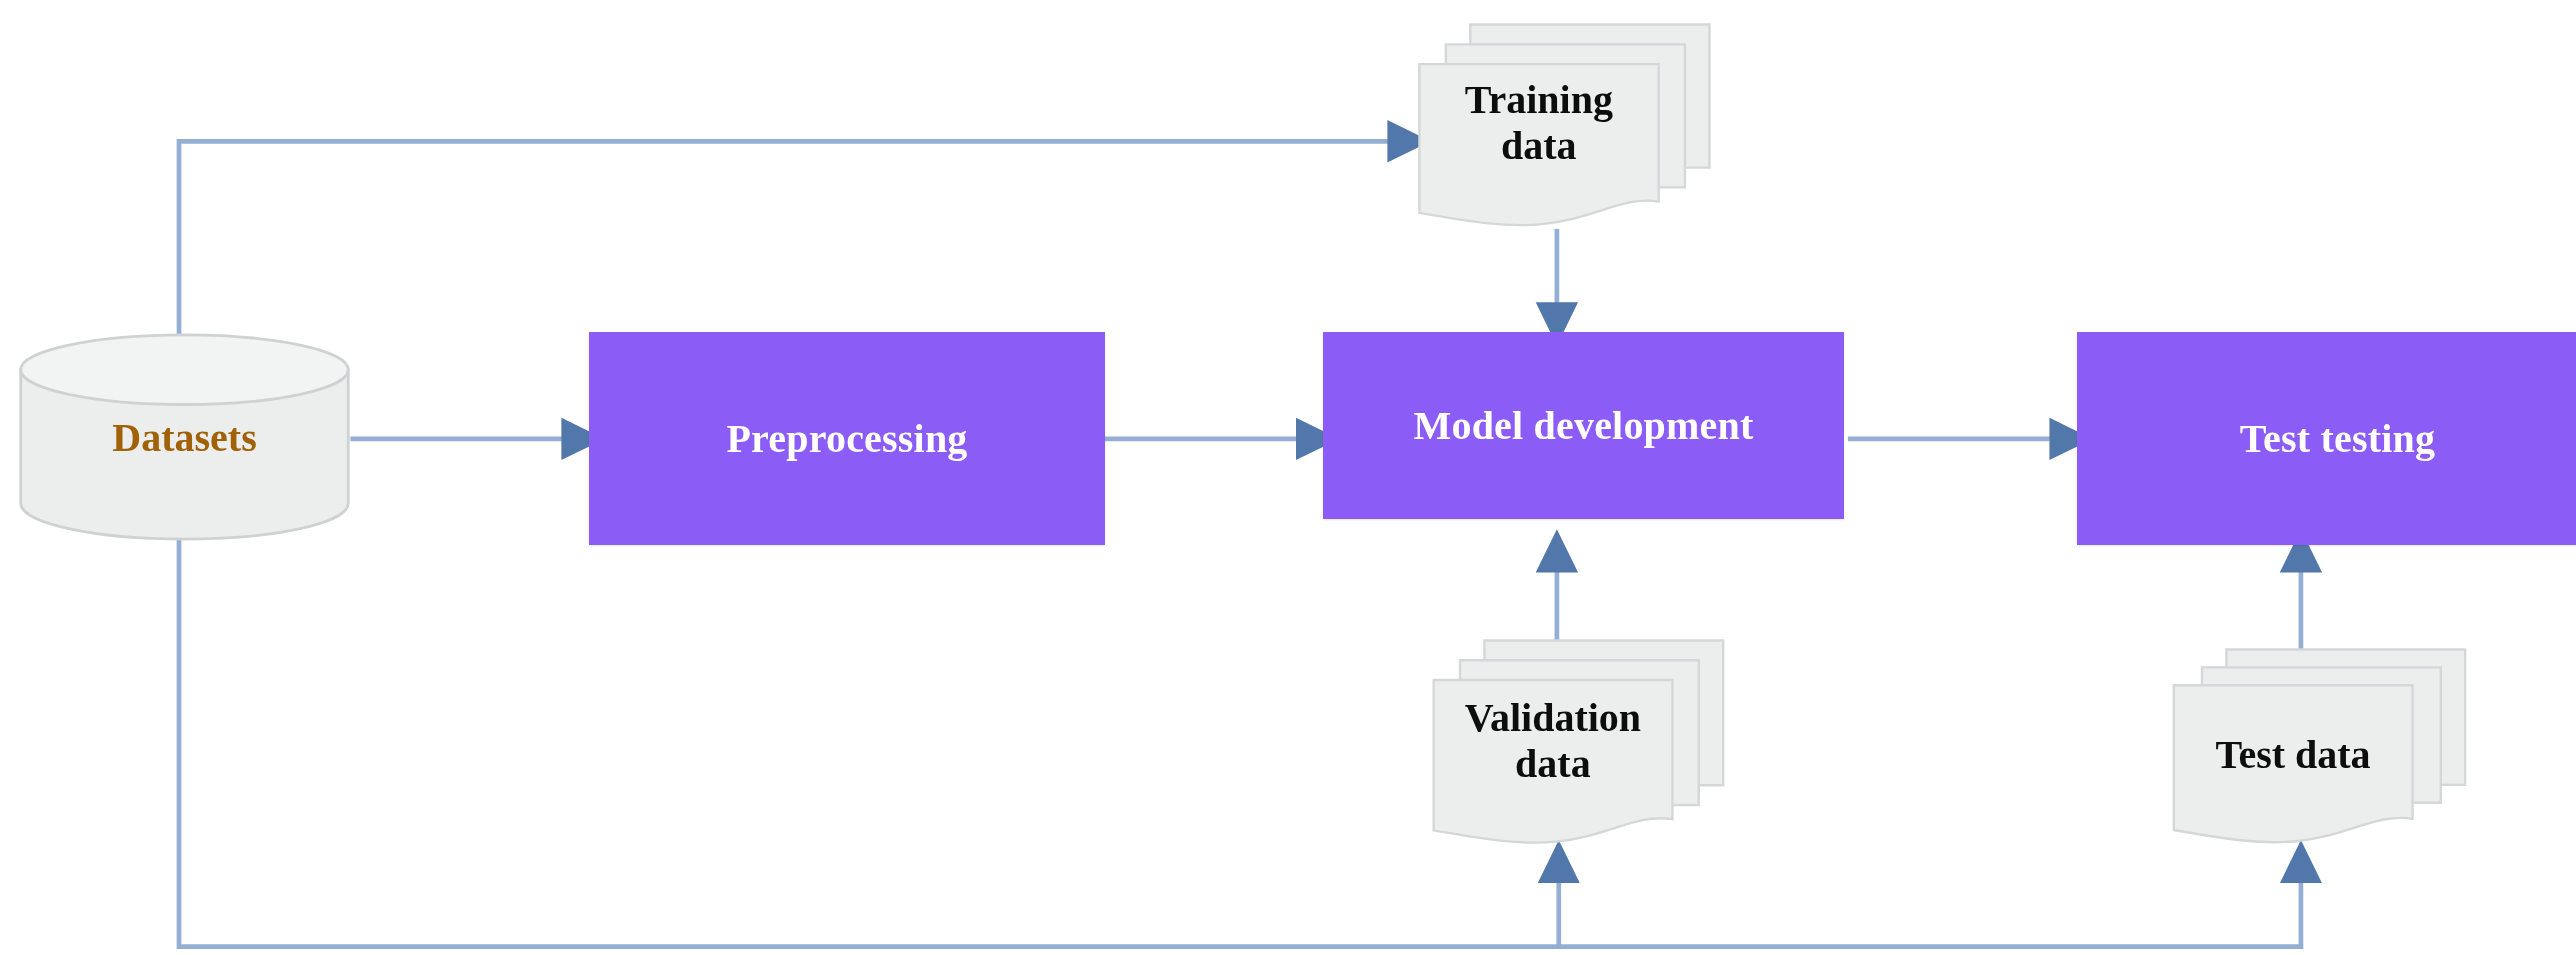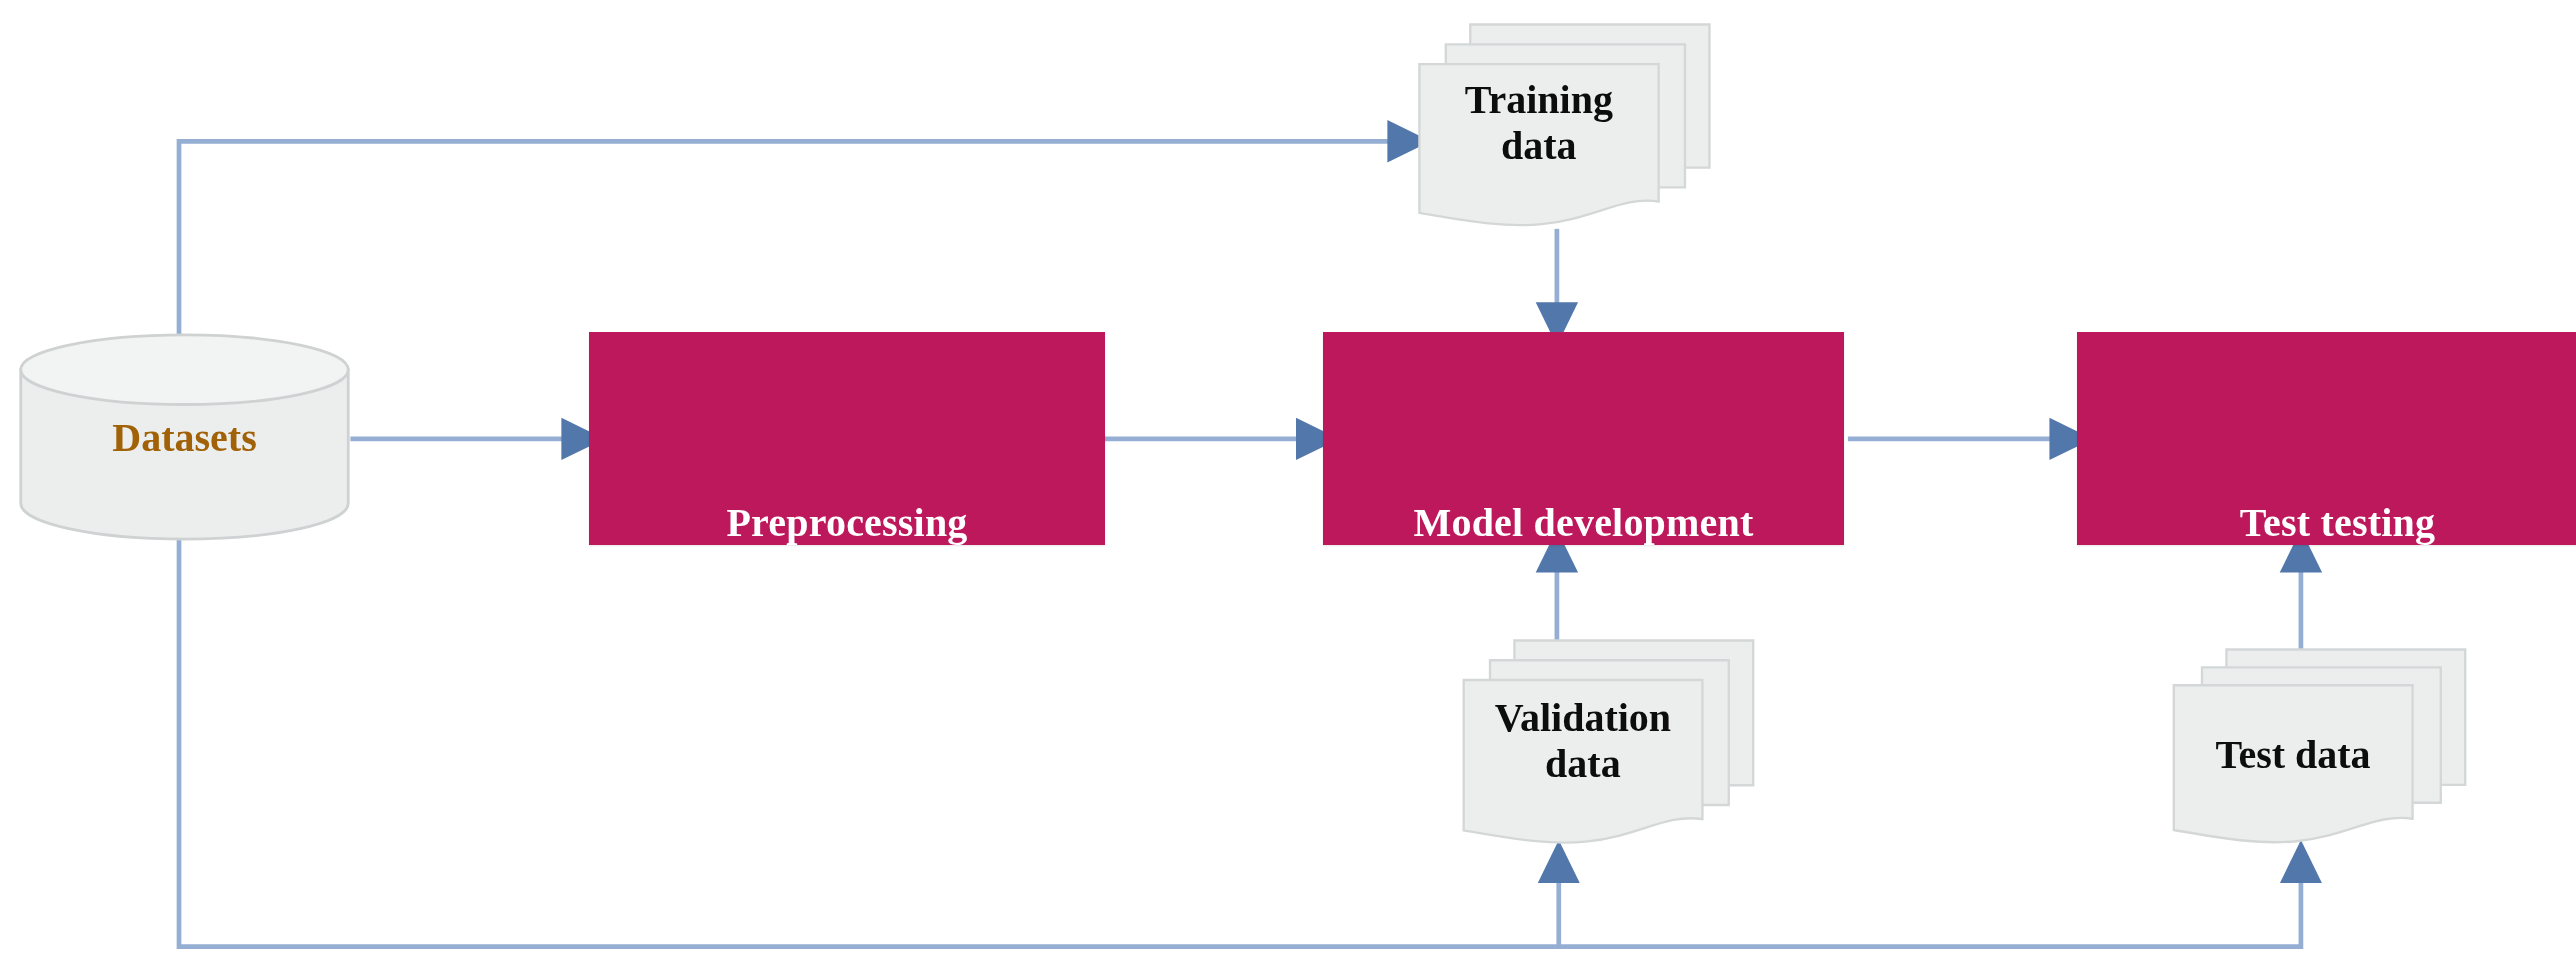--- a/index.html
+++ b/index.html
@@ -22,23 +22,23 @@
     left: 0;
     top: 0;
     width: 2576px;
     height: 955px;
     pointer-events: none;
   }
 
   
   .proc-box {
     position: absolute;
-    background: #be185d;
+    background: #8b5cf6;
     display: flex;
-    align-items: flex-end;
+    align-items: center;
     justify-content: center;
     box-shadow: 0 0.9px 1.9px rgba(0,0,0,0.10);
   }
   .proc-label {
     color: #ffffff;
     font-weight: bold;
     font-size: 40px;
     letter-spacing: 0.2px;
     text-align: center;
     line-height: 1.1;
@@ -123,21 +123,21 @@
       <path d="M4,40 L4,182 A174,38 0 0 0 352,182 L352,40 Z" fill="#eceeee" stroke="#cfd2d2" stroke-width="3"></path>
       <ellipse cx="178" cy="40" rx="174" ry="37" fill="#f2f3f3" stroke="#cfd2d2" stroke-width="3"></ellipse>
     </svg>
     <div class="cyl-label">Datasets</div>
   </div>
 
   <div class="proc-box" style="left:589px; top:332px; width:516px; height:213px;">
     <span class="proc-label">Preprocessing</span>
   </div>
 
-  <div class="proc-box" style="left:1323px; top:332px; width:521px; height:213px;">
+  <div class="proc-box" style="left:1323px; top:332px; width:521px; height:187px;">
     <span class="proc-label">Model development</span>
   </div>
 
   <div class="proc-box" style="left:2077px; top:332px; width:521px; height:213px;">
     <span class="proc-label">Test testing</span>
   </div>
 
   <div class="docstack" style="left:1408px; top:17px; width:311px; height:226px;">
     <svg class="doc-svg" width="311" height="226" viewBox="0 0 330 240">
       <path d="M66,8 L320,8 L320,160 L66,160 Z" fill="#eceeee" stroke="#d4d7d7" stroke-width="2.5"></path>
@@ -145,21 +145,21 @@
       <path d="M12,50 L266,50 L266,196
                C226,190 200,214 142,220
                C100,224 60,216 12,208 Z" fill="#eceeee" stroke="#d4d7d7" stroke-width="2.5"></path>
     </svg>
     <div class="doc-label" style="left:11.3px; top:60px; width:239px;">
       <div>Training</div>
       <div>data</div>
     </div>
   </div>
 
-  <div class="docstack" style="left:1452px; top:633px; width:311px; height:235px;">
+  <div class="docstack" style="left:1422px; top:633px; width:311px; height:235px;">
     <svg class="doc-svg" width="311" height="235" viewBox="0 0 330 250">
       <path d="M66,8 L320,8 L320,162 L66,162 Z" fill="#eceeee" stroke="#d4d7d7" stroke-width="2.5"></path>
       <path d="M40,29 L294,29 L294,183 L40,183 Z" fill="#eceeee" stroke="#d4d7d7" stroke-width="2.5"></path>
       <path d="M12,50 L266,50 L266,198
                C226,192 200,216 142,222
                C100,226 60,218 12,210 Z" fill="#eceeee" stroke="#d4d7d7" stroke-width="2.5"></path>
     </svg>
     <div class="doc-label" style="left:9.4px; top:62px; width:243px;">
       <div>Validation</div>
       <div>data</div>

